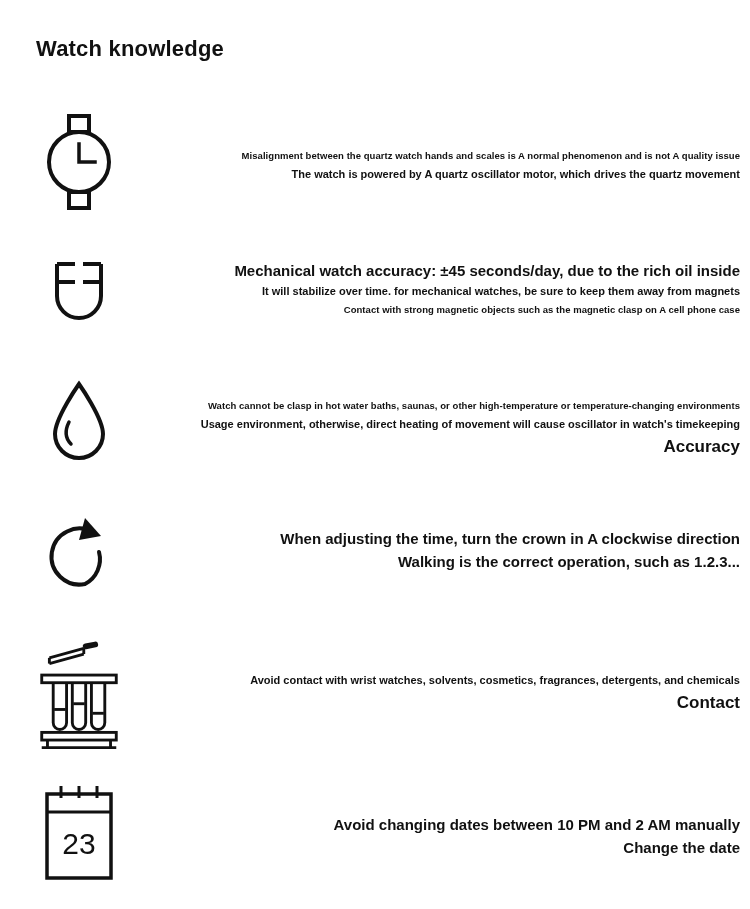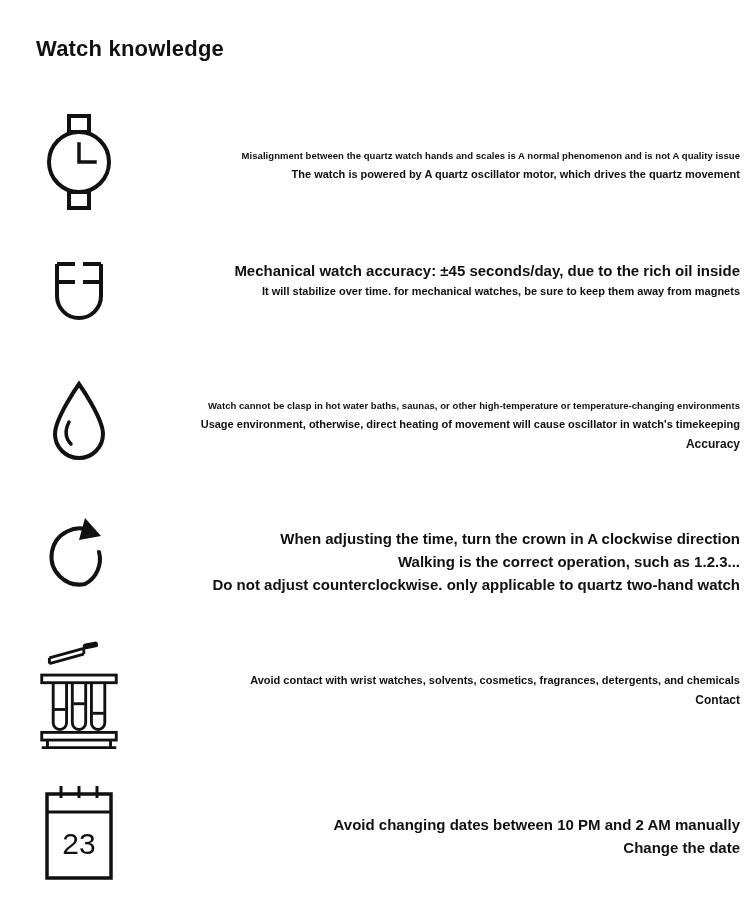--- a/index.html
+++ b/index.html
@@ -65,21 +65,21 @@
     font-size: 11px;
     font-weight: bold;
     margin-bottom: 7px;
   }
   .t-big {
     font-size: 15px;
     font-weight: bold;
     margin-bottom: 6px;
   }
   .t-head {
-    font-size: 12px;
+    font-size: 17px;
     font-weight: bold;
     margin-bottom: 4px;
   }
   .ind-0 { padding-left: 0; }
   .ind-1 { padding-left: 6px; }
   .ind-2 { padding-left: 18px; }
   .ind-3 { padding-left: 28px; }
   .ind-5 { padding-left: 60px; }
   .ind-n { padding-left: 0; margin-left: -9px; }
 
@@ -113,20 +113,21 @@
         <path d="M16 12 L16 44 A22 22 0 0 0 60 44 L60 12" fill="none" stroke="#111" stroke-width="4"></path>
         <path d="M16 30 L34 30" stroke="#111" stroke-width="4"></path>
         <path d="M42 30 L60 30" stroke="#111" stroke-width="4"></path>
         <path d="M16 12 L34 12" stroke="#111" stroke-width="4"></path>
         <path d="M42 12 L60 12" stroke="#111" stroke-width="4"></path>
       </svg>
     </div>
     <div class="text-box" style="top:10px;">
       <div class="line t-big ind-1">Mechanical watch accuracy: ±45 seconds/day, due to the rich oil inside</div>
       <div class="line t-mid ind-2">It will stabilize over time. for mechanical watches, be sure to keep them away from magnets</div>
+      <div class="line t-small ind-0">Contact with strong magnetic objects such as the magnetic clasp on A cell phone case</div>
     </div>
   </div>
 
   <div class="section" style="top:378px;">
     <div class="icon-box">
       <svg width="76" height="90" viewBox="0 0 76 90">
         <path d="M38 6 C38 6 14 40 14 56 A24 24 0 0 0 62 56 C62 40 38 6 38 6 Z" fill="none" stroke="#111" stroke-width="4"></path>
         <path d="M28 44 C24 52 24 60 30 66" fill="none" stroke="#111" stroke-width="3.5" stroke-linecap="round"></path>
       </svg>
     </div>
@@ -140,21 +141,20 @@
   <div class="section" style="top:512px;">
     <div class="icon-box">
       <svg width="76" height="90" viewBox="0 0 76 90">
         <path d="M52 20 A28 28 0 1 0 44 72 A28 28 0 0 0 58 40" fill="none" stroke="#111" stroke-width="4" stroke-linecap="round"></path>
         <polygon points="44,6 60,24 38,28" fill="#111"></polygon>
       </svg>
     </div>
     <div class="text-box" style="top:18px;">
       <div class="line t-big ind-5">When adjusting the time, turn the crown in A clockwise direction</div>
       <div class="line t-big ind-2">Walking is the correct operation, such as 1.2.3...</div>
-      <div class="line t-big ind-1">Do not adjust counterclockwise. only applicable to quartz two-hand watch</div>
     </div>
   </div>
 
   <div class="section" style="top:640px;">
     <div class="icon-box">
       <svg width="90" height="116" viewBox="0 0 90 116">
 
         <path d="M14 16 L50 6" stroke="#111" stroke-width="3"></path>
         <path d="M14 22 L50 12" stroke="#111" stroke-width="3"></path>
         <path d="M14 16 L14 22" stroke="#111" stroke-width="3"></path>

